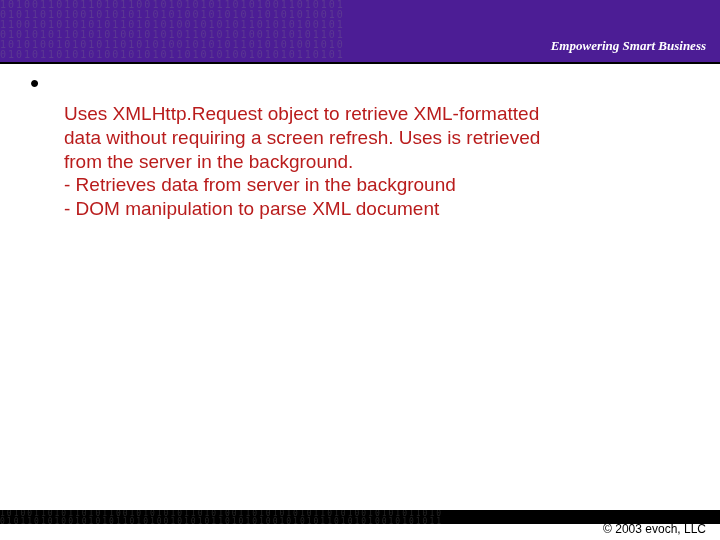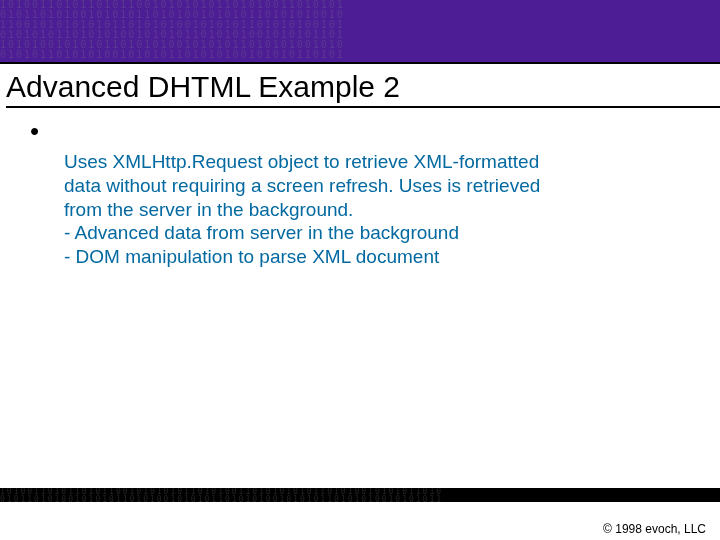--- a/index.html
+++ b/index.html
@@ -85,30 +85,30 @@
     line-height: 1;
   }
   .bullet-title {
     font-size: 26px;
     font-weight: 400;
     color: #000;
   }
   .body-text {
     font-size: 19px;
     line-height: 1.25;
-    color: #0369a1;
+    color: #b91c1c;
     padding-left: 58px;
     padding-right: 60px;
   }
   .footer {
     position: absolute;
     left: 0;
     bottom: 0;
     width: 100%;
-    height: 52px;
+    height: 30px;
   }
   .footer-bar {
     width: 100%;
     height: 14px;
     background: #000;
     position: relative;
     overflow: hidden;
   }
   .footer-bar .matrix-bg {
     font-size: 8px;
@@ -126,36 +126,36 @@
 </head>
 <body>
 
 <div class="header">
   <div class="matrix-bg">1010011010110101100101010101101010011010101
 0101101010010101011010100101010110101010010
 1100101010101011010101001010101101010100101
 0101010110101010010101011010101001010101101
 1010100101010110101010010101011010101001010
 0101011010101001010101101010100101010110101</div>
+  <div class="tagline">Empowering Smart Business</div>
 </div>
 <div class="divider"></div>
 
 <div class="content">
-  <h1 class="slide-title">Advanced DHTML Example 2</h1>
   <div class="bullet-row">
     <span class="bullet-dot">•</span>
   </div>
   <div class="body-text">
     <div>Uses XMLHttp.Request object to retrieve XML-formatted</div>
     <div>data without requiring a screen refresh.  Uses is retrieved</div>
     <div>from the server in the background.</div>
-    <div>- Advanced data from server in the background</div>
+    <div>- Retrieves data from server in the background</div>
     <div>- DOM manipulation to parse XML document</div>
   </div>
 </div>
 
 <div class="footer">
   <div class="footer-bar">
     <div class="matrix-bg">10100110101101011001010101011010100110101010101101010010101011010
 01011010100101010110101001010101101010100101010110101010010101011</div>
   </div>
-  <div class="copyright">© 1998  evoch, LLC</div>
+  <div class="copyright">© 2003  evoch, LLC</div>
 </div>
 
 </body></html>

